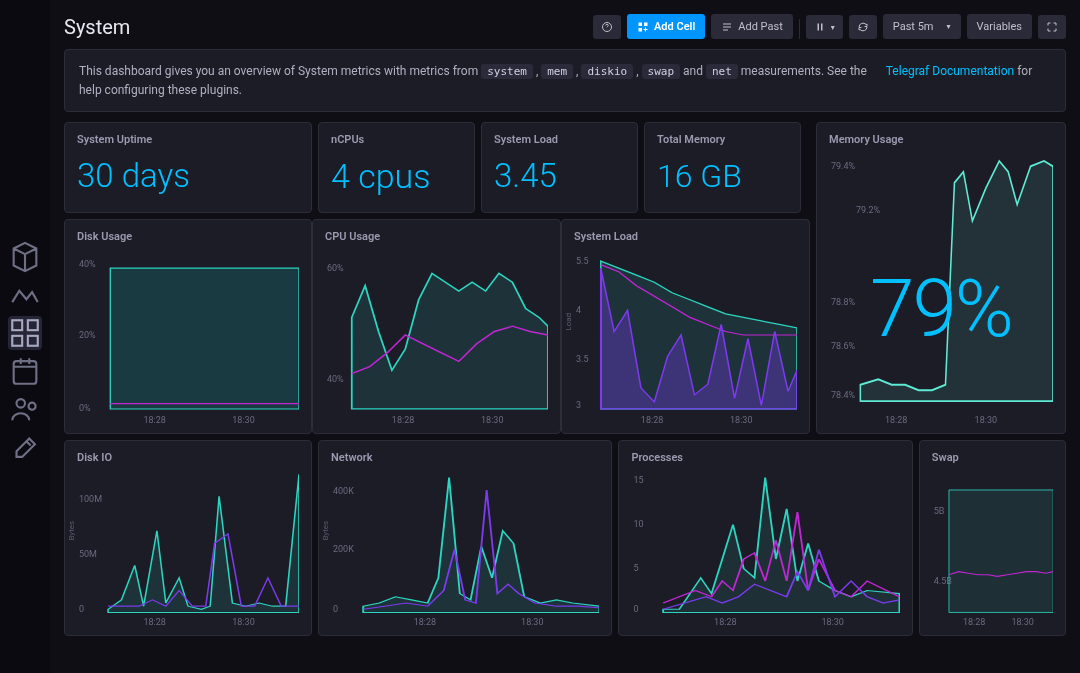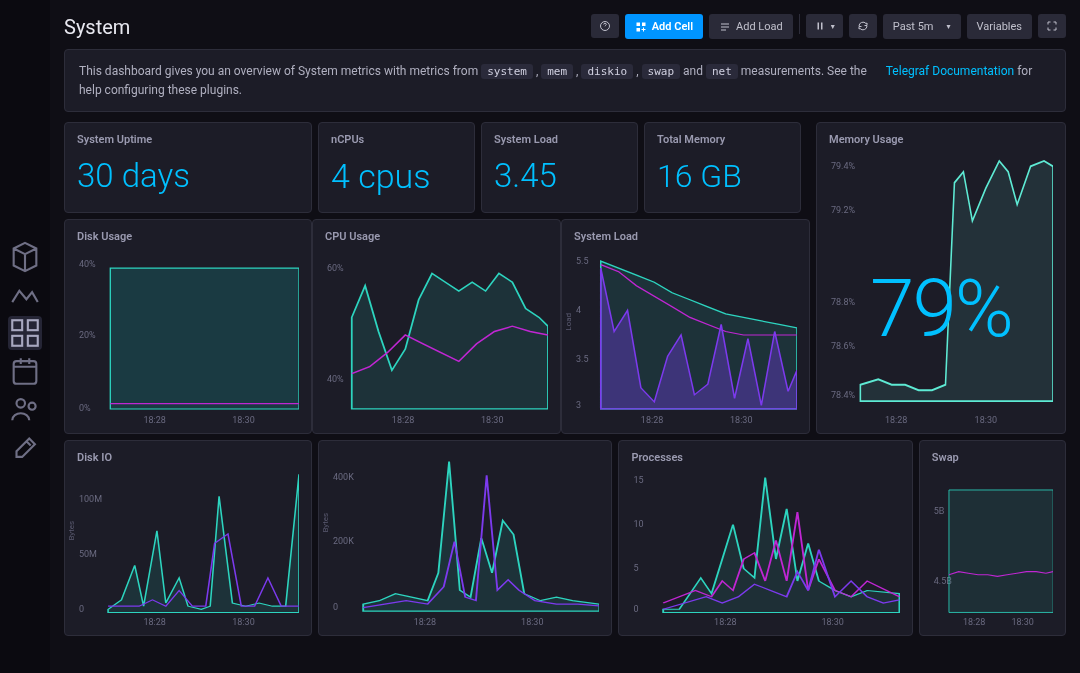--- a/index.html
+++ b/index.html
@@ -18,21 +18,21 @@
   }
   *{box-sizing:border-box;margin:0;padding:0;font-family:-apple-system,BlinkMacSystemFont,"Segoe UI",Roboto,Helvetica,Arial,sans-serif;}
   body{background:var(--bg);color:var(--text);width:1080px;height:673px;overflow:hidden;font-size:12px;}
   .app{display:flex;width:100%;height:100%;}
   .sidebar{width:50px;background:#0b0a10;display:flex;flex-direction:column;padding-top:240px;gap:4px;align-items:center;}
   .side-ico{width:34px;height:34px;display:flex;align-items:center;justify-content:center;color:#6f6f85;border-radius:4px;cursor:pointer;}
   .side-ico.active{background:#252535;color:#a8a8c0;}
   .main{flex:1;display:flex;flex-direction:column;padding:14px 14px 0 14px;overflow:hidden;}
   .header{display:flex;align-items:center;justify-content:space-between;margin-bottom:10px;}
   .title{font-size:20px;font-weight:400;color:#e8e8f0;}
-  .toolbar{display:flex;gap:6px;align-items:flex-start;}
+  .toolbar{display:flex;gap:6px;align-items:flex-end;}
   .tbtn{background:var(--btn);color:#c0c0cc;border:none;padding:6px 10px;border-radius:3px;font-size:11px;display:flex;align-items:center;gap:5px;cursor:pointer;white-space:nowrap;}
   .tbtn.primary{background:#0095ff;color:#fff;font-weight:600;}
   .tbtn svg{width:12px;height:12px;}
   .tbtn.icon-only{padding:6px 8px;}
   .divider-v{width:1px;height:20px;background:var(--border);}
   .banner{background:var(--panel);border:1px solid var(--border);border-radius:4px;padding:12px 14px;font-size:12px;color:#b0b0c0;margin-bottom:10px;line-height:1.5;}
   .banner code{background:#2a2a3a;color:#d0d0e0;padding:1px 6px;border-radius:3px;font-family:ui-monospace,Menlo,Consolas,monospace;font-size:11px;}
   .banner a{color:var(--accent);text-decoration:none;margin-left:16px;}
   .row1{display:grid;grid-template-columns:248px 157px 157px 157px 1fr;gap:6px;height:91px;}
   .row2{display:grid;grid-template-columns:248px 2fr 2fr;height:196px;}
@@ -109,21 +109,21 @@
               <rect x="14" y="3" width="7" height="7"></rect>
               <rect x="3" y="14" width="7" height="7"></rect>
               <path d="M17 13v8 M13 17h8" stroke="currentColor" stroke-width="2"></path>
             </svg>
             <span>Add Cell</span>
           </button>
         <button class="tbtn">
             <svg viewBox="0 0 24 24" fill="none" stroke="currentColor" stroke-width="2">
               <path d="M4 6h16 M4 12h16 M4 18h10"></path>
             </svg>
-            <span>Add Load</span>
+            <span>Add Past</span>
           </button>
         <div class="divider-v"></div>
         <button class="tbtn icon-only">
             <svg viewBox="0 0 24 24" fill="currentColor">
               <rect x="7" y="5" width="3" height="14"></rect>
               <rect x="14" y="5" width="3" height="14"></rect>
             </svg>
             <span style="font-size:8px;">▾</span>
           </button>
         <button class="tbtn icon-only">
@@ -222,21 +222,21 @@
                   <path d="M12 12 L18 48 L24 36 L30 80 L36 88 L42 62 L48 50 L54 84 L60 78 L66 44 L72 86 L78 52 L84 90 L90 48 L96 82 L100 70 L100 92 L12 92 Z" fill="rgba(124,58,237,0.35)" stroke="#7c3aed" stroke-width="0.7"></path>
                 </svg>
               </div>
             </div>
           </div>
         </div>
         <div class="cell" style="position:relative;">
           <div class="cell-title">Memory Usage</div>
           <div class="chart">
             <div class="yt" style="top:6%;">79.4%</div>
-              <div class="yt" style="top:22%;">79.2%</div>
+              <div class="yt" style="top:22%;margin-left:25px;">79.2%</div>
               <div class="yt" style="top:56%;">78.8%</div>
               <div class="yt" style="top:72%;">78.6%</div>
               <div class="yt" style="top:90%;">78.4%</div>
             <div class="xt" style="left:30%;">18:28</div>
               <div class="xt" style="left:70%;">18:30</div>
             <svg viewBox="0 0 100 100" preserveAspectRatio="none">
               <path d="M14 86 L22 84 L28 86 L34 86 L40 88 L46 88 L52 86 L56 12 L60 8 L64 26 L70 14 L76 4 L80 8 L84 20 L90 6 L96 4 L100 6 L100 92 L14 92 Z" fill="rgba(94,234,212,0.10)" stroke="#5eead4" stroke-width="0.7"></path>
             </svg>
           </div>
           <div class="mem-big">79%</div>
@@ -253,20 +253,21 @@
               <div class="yt" style="top:90%;">0</div>
             <div class="xt" style="left:35%;">18:28</div>
               <div class="xt" style="left:75%;">18:30</div>
             <svg viewBox="0 0 100 100" preserveAspectRatio="none">
               <path d="M14 90 L20 84 L26 62 L30 88 L36 40 L40 86 L46 70 L50 88 L56 90 L60 88 L64 18 L70 86 L76 88 L82 86 L88 88 L94 88 L100 4 L100 92 L14 92 Z" fill="rgba(45,212,191,0.12)" stroke="#2dd4bf" stroke-width="0.7"></path>
               <path d="M14 88 L22 88 L28 88 L34 84 L40 88 L46 78 L52 88 L58 88 L62 48 L68 42 L74 88 L80 88 L86 70 L92 88 L100 88" fill="none" stroke="#7c3aed" stroke-width="0.7"></path>
             </svg>
           </div>
         </div>
         <div class="cell">
+          <div class="cell-title">Network</div>
           <div class="chart">
             <div class="ylab">Bytes</div>
             <div class="yt" style="top:15%;">400K</div>
               <div class="yt" style="top:52%;">200K</div>
               <div class="yt" style="top:90%;">0</div>
             <div class="xt" style="left:35%;">18:28</div>
               <div class="xt" style="left:75%;">18:30</div>
             <svg viewBox="0 0 100 100" preserveAspectRatio="none">
               <path d="M12 88 L18 86 L24 82 L30 84 L36 86 L40 70 L44 6 L48 80 L52 84 L56 50 L60 70 L64 40 L68 48 L72 82 L78 86 L84 84 L90 86 L100 88 L100 92 L12 92 Z" fill="rgba(45,212,191,0.12)" stroke="#2dd4bf" stroke-width="0.7"></path>
               <path d="M12 90 L20 88 L28 86 L36 88 L42 78 L46 52 L50 84 L54 86 L58 14 L62 80 L66 74 L70 80 L76 86 L84 88 L92 88 L100 89" fill="none" stroke="#7c3aed" stroke-width="0.7"></path>

